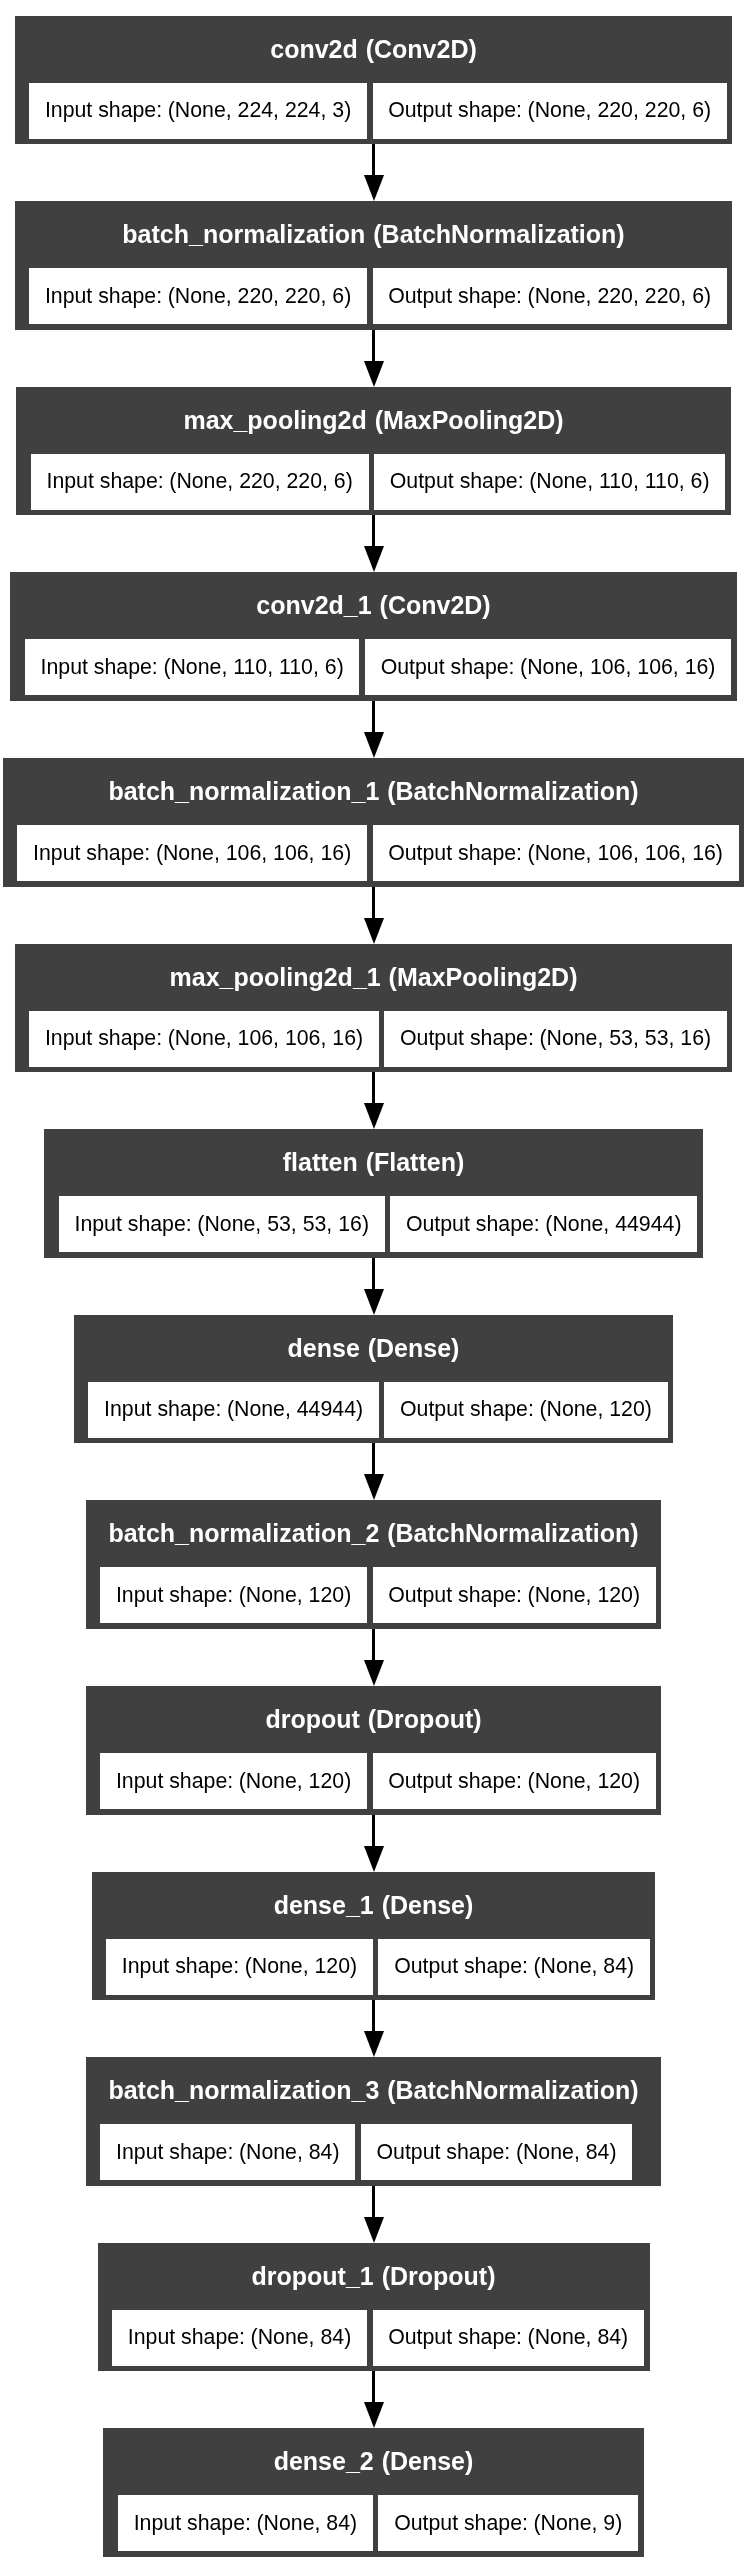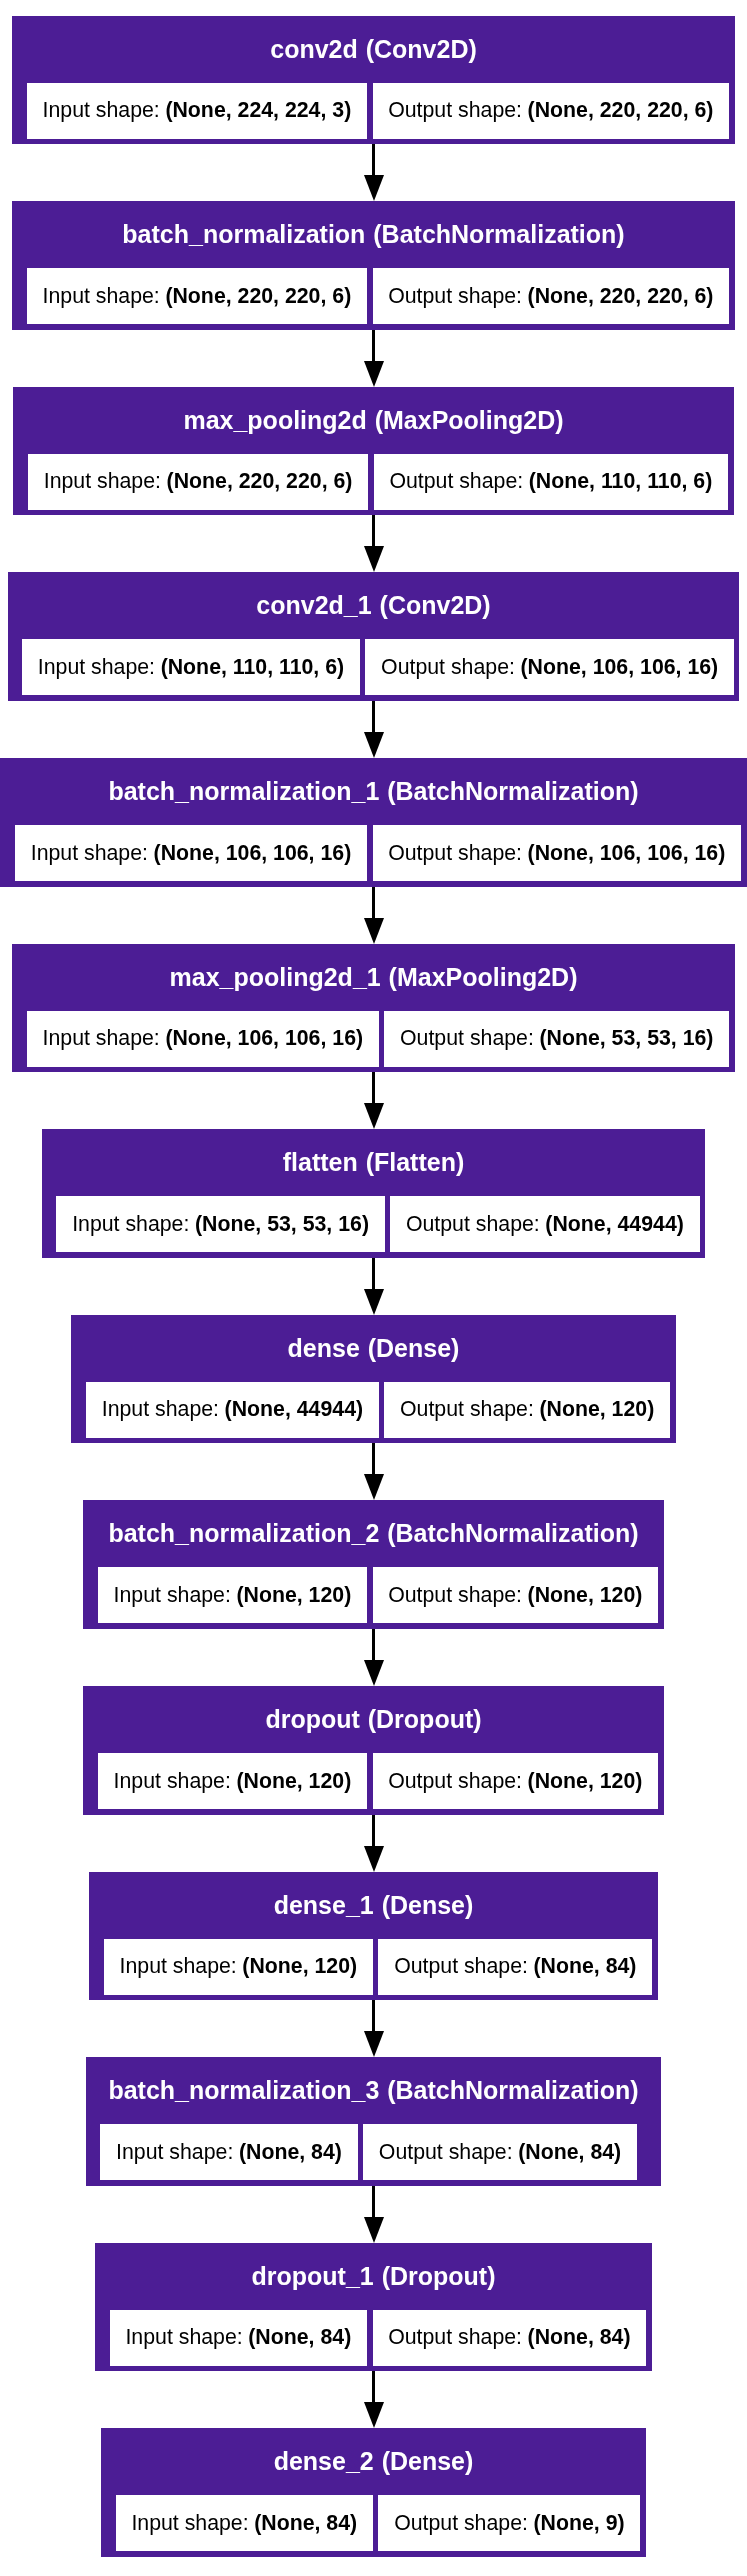--- a/index.html
+++ b/index.html
@@ -14,21 +14,21 @@
   .diagram {
     width: 747px;
     min-height: 2576px;
     display: flex;
     flex-direction: column;
     align-items: center;
     padding-top: 15.7px;
     box-sizing: border-box;
   }
   .node {
-    background: #4c1d95;
+    background: #404040;
     padding: 0 5.6px 5.6px 5.6px;
     box-sizing: border-box;
     width: fit-content;
     flex: 0 0 auto;
   }
   .node-header {
     height: 67px;
     display: flex;
     align-items: center;
     justify-content: center;
@@ -51,21 +51,21 @@
     height: 56px;
     display: flex;
     align-items: center;
     justify-content: center;
     gap: 5.6px;
     font-size: 21.3px;
     white-space: nowrap;
     padding: 0 15.7px;
   }
   .cell-label { font-weight: normal; }
-  .cell-value { font-weight: bold; }
+  .cell-value { font-weight: normal; }
   .edge {
     height: 57px;
     display: flex;
     flex-direction: column;
     align-items: center;
     flex: 0 0 auto;
   }
   .edge-line {
     width: 3.9px;
     flex: 1 1 auto;

